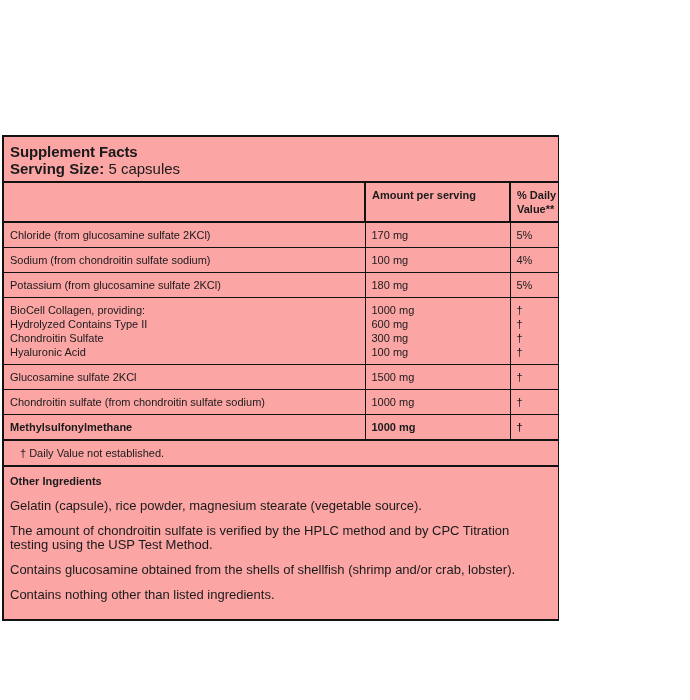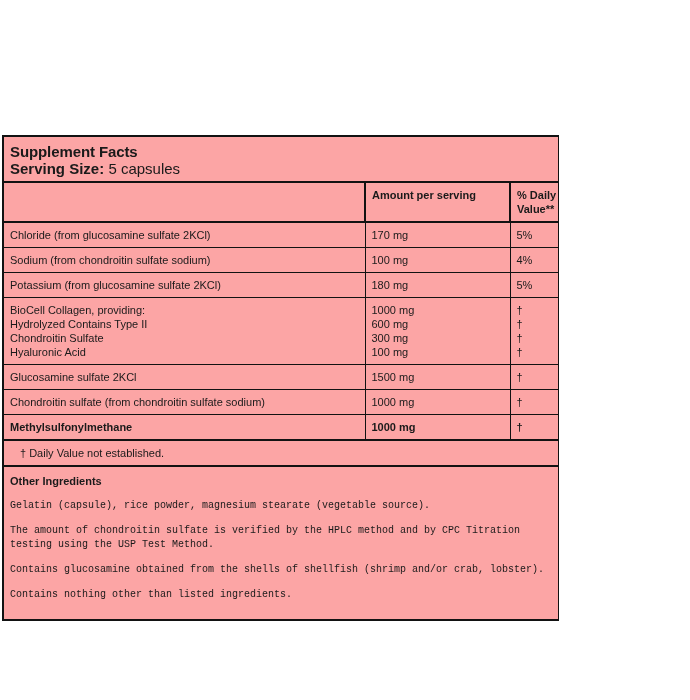--- a/index.html
+++ b/index.html
@@ -125,23 +125,22 @@
     border-radius: 30px;
   }
   .other-title {
     font-size: 11px;
     font-weight: bold;
     line-height: 14px;
     margin-bottom: 11px;
   }
   .other p {
     margin: 0 0 11px 0;
-    font-size: 10px;
-    line-height: 14px;
-    font-family: Liberation Mono, monospace;
+    font-size: 13px;
+    line-height: 14px;
   }
   .other p.last { margin-bottom: 8px; }
 </style>
 </head>
 <body>
 
 <div class="page">
 
   <div class="panel">
 

